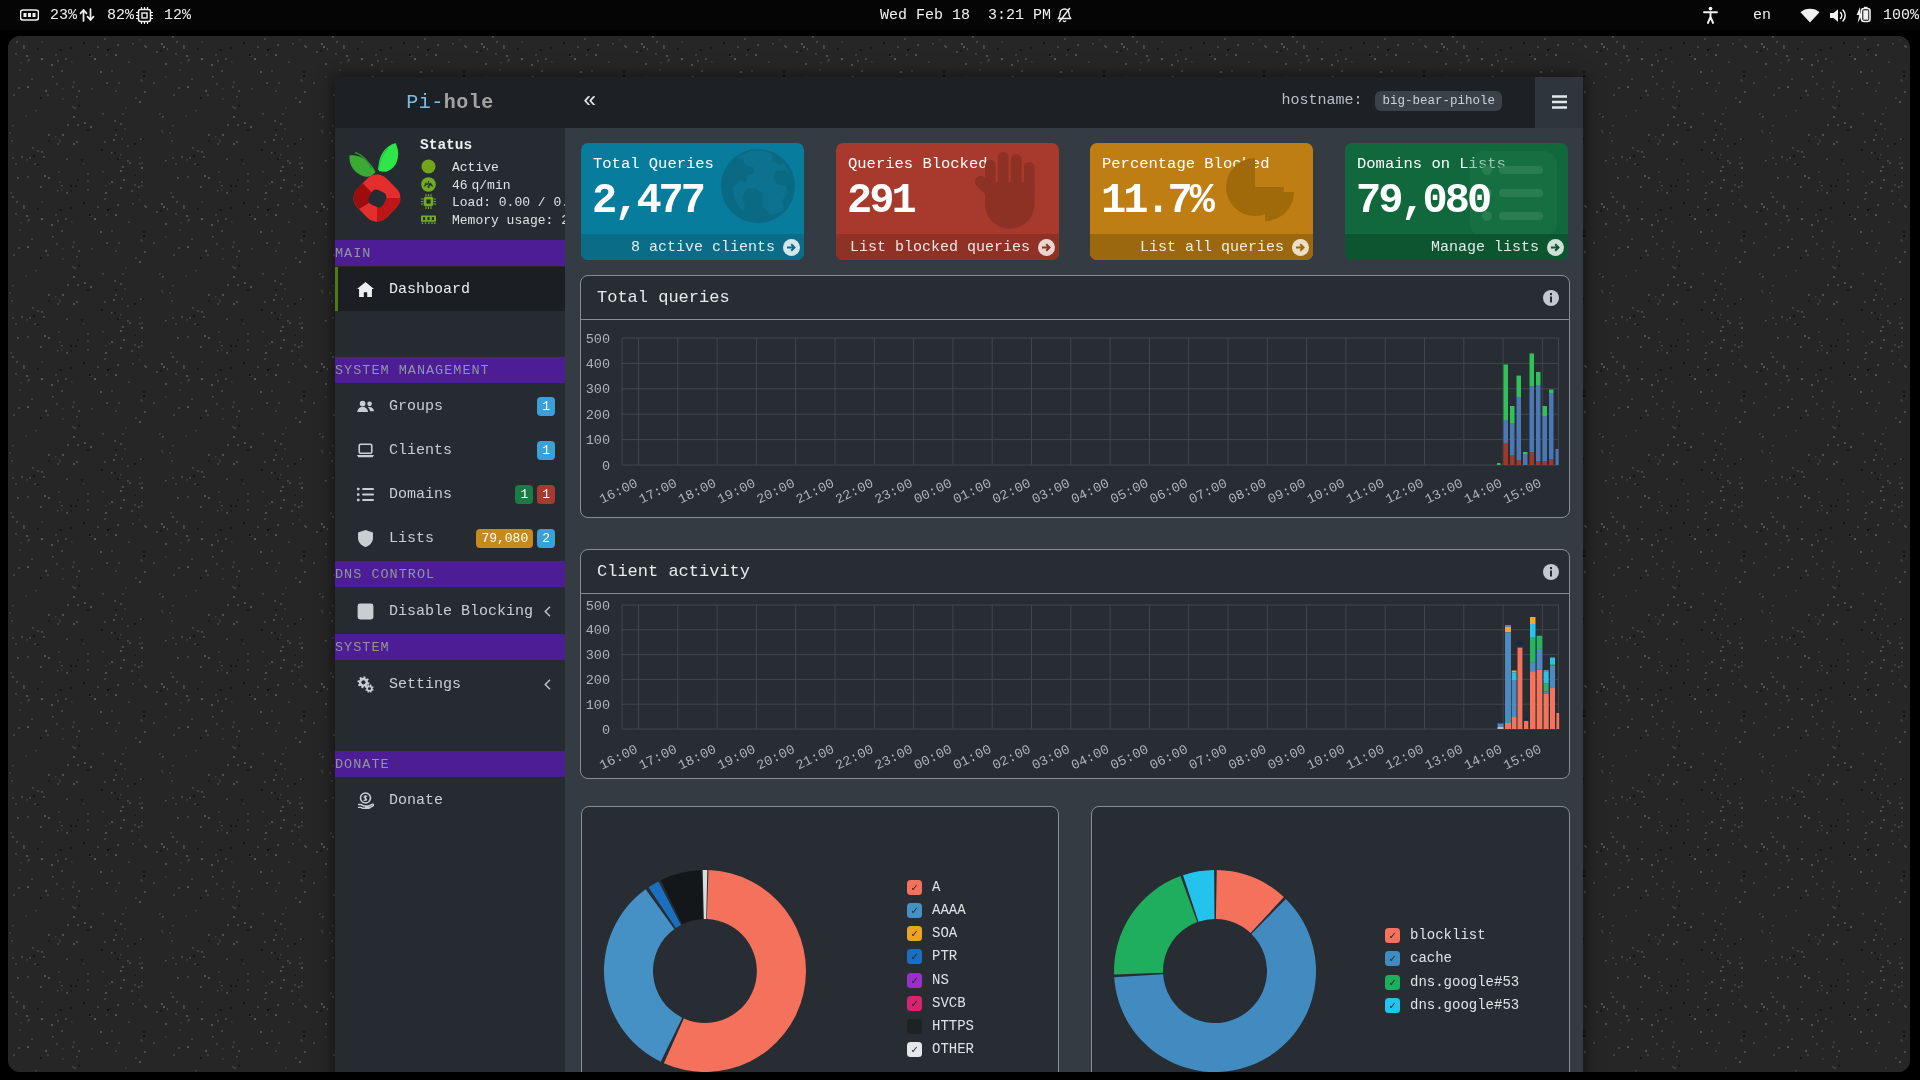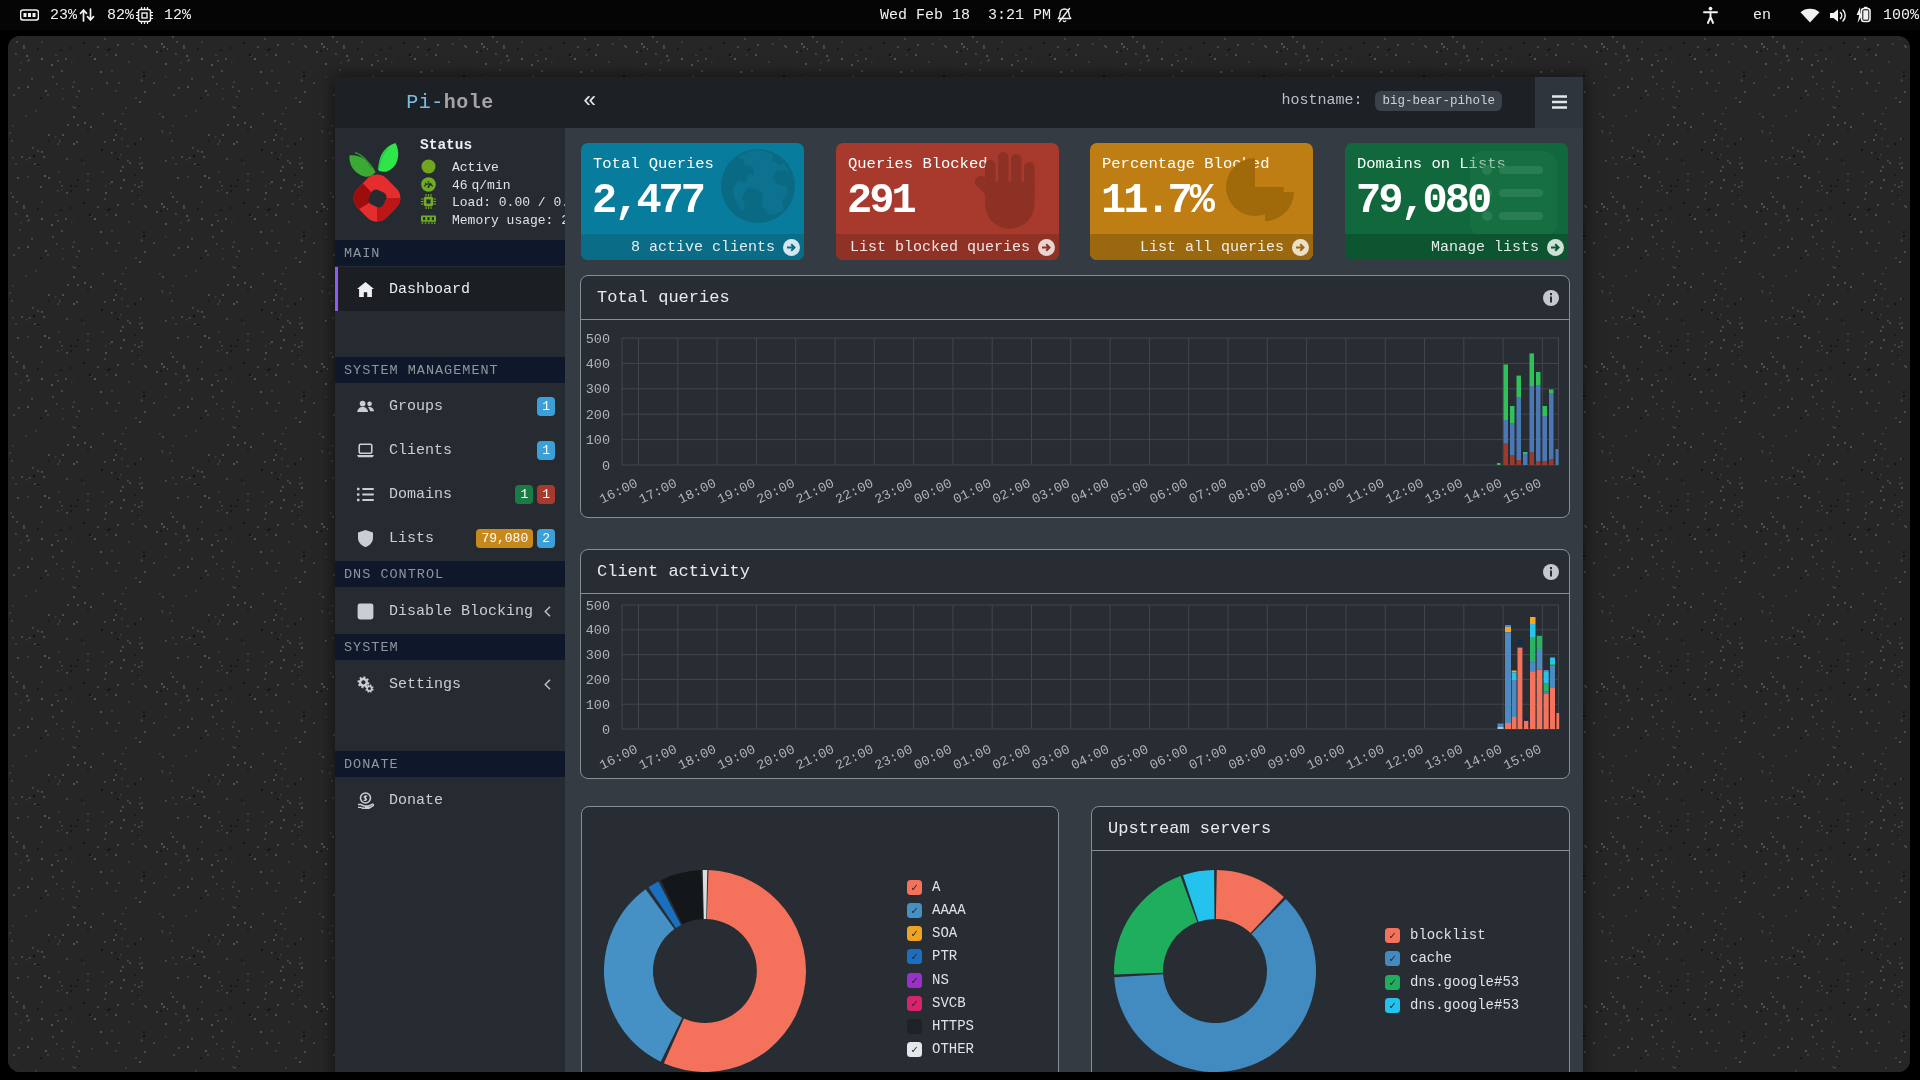--- a/index.html
+++ b/index.html
@@ -12,26 +12,26 @@
   
   #desktop { position:absolute; left:8px; top:36px; width:1902px; height:1036px;
     border-radius:12px; background:#232323; overflow:hidden; }
   
   #win { position:absolute; left:327px; top:0px; width:1248px; height:1036px; background:#353b43; box-shadow:0 0 16px rgba(0,0,0,0.6);margin-top:41px; }
   
   #sidebar { position:absolute; left:0; top:0; width:230px; height:1036px; background:#262b31; overflow:hidden; }
   #sb-title { position:absolute; left:0; top:0; width:230px; height:51px; background:#1d2126;
     display:flex; align-items:center; justify-content:center; font-size:20px; letter-spacing:0.5px; color:#58aede; }
   #sb-title b { font-weight:bold; }
-  .sb-head { position:absolute; left:0; width:230px; height:26px; background:#0f172a;
-    color:#8f969d; font-size:13.5px; letter-spacing:1px; display:flex; align-items:center; padding-left:9px; }
+  .sb-head { position:absolute; left:0; width:230px; height:26px; background:#4c1d95;
+    color:#8f969d; font-size:13.5px; letter-spacing:1px; display:flex; align-items:center; }
   .sb-item { position:absolute; left:0; width:230px; height:44px; background:#262b31;
     color:#c9ced3; font-size:15px; display:flex; align-items:center; }
   .sb-item .ic { width:17px; height:17px; margin-left:22px; margin-right:15px; flex:none; }
-  .sb-item.active { background:#1b1f24; color:#eceef0; border-left:3px solid #8b5cf6; }
+  .sb-item.active { background:#1b1f24; color:#eceef0; border-left:3px solid #4d7c0f; }
   .sb-item.active .ic { margin-left:19px; }
   .badge { font-size:13px; border-radius:4px; padding:2px 5px; color:#fff; margin-left:4px; }
   .sb-right { position:absolute; right:10px; display:flex; }
   .chev { position:absolute; right:14px; top:50%; margin-top:-5.5px; width:7px; height:11px; }
   
   #status-block { position:absolute; left:0; top:51px; width:230px; height:112px; background:#262b31; }
   #status-block .st-title { position:absolute; left:85px; top:9px; font-size:14.5px; font-weight:bold; color:#eceef0; }
   .st-row { position:absolute; left:117px; font-size:13px; color:#dfe2e5; white-space:nowrap; }
   .st-ic { position:absolute; left:86px; width:15px; height:15px; }
   
@@ -770,21 +770,20 @@
           <div class="leg-row" style="left:325px;top:95px"><span class="leg-box" style="background:#4591c6">✓</span>AAAA</div>
           <div class="leg-row" style="left:325px;top:118px"><span class="leg-box" style="background:#eda425">✓</span>SOA</div>
           <div class="leg-row" style="left:325px;top:141px"><span class="leg-box" style="background:#1b6fc0">✓</span>PTR</div>
           <div class="leg-row" style="left:325px;top:165px"><span class="leg-box" style="background:#9b2fc9">✓</span>NS</div>
           <div class="leg-row" style="left:325px;top:188px"><span class="leg-box" style="background:#d6246e">✓</span>SVCB</div>
           <div class="leg-row" style="left:325px;top:211px"><span class="leg-box" style="background:#1e2225">✓</span>HTTPS</div>
           <div class="leg-row" style="left:325px;top:234px"><span class="leg-box" style="background:#e4e8ea;color:#222">✓</span>OTHER</div>
         </div>
       </div>
       <div class="panel" style="left:526px; top:729px; width:479px; height:291px">
-        <div class="phead">Upstream servers</div>
         <svg id="donut2" style="position:absolute;left:0;top:44px" width="477" height="246">
             <path d="M124.8 19.0A101 101 0 0 1 191.9 46.1L158.5 82.0A52 52 0 0 0 123.9 68.0Z" fill="#f4715c"></path>
             <path d="M193.8 48.0A101 101 0 1 1 22.2 126.2L71.1 123.2A52 52 0 1 0 159.4 82.9Z" fill="#428bc0"></path>
             <path d="M22.1 123.5A101 101 0 0 1 88.5 25.1L105.2 71.1A52 52 0 0 0 71.0 121.8Z" fill="#1fae5e"></path>
             <path d="M91.0 24.2A101 101 0 0 1 122.1 19.0L122.5 68.0A52 52 0 0 0 106.5 70.7Z" fill="#23c3ee"></path>
           </svg>
         <div class="legend">
           <div class="leg-row" style="left:293px;top:120px"><span class="leg-box" style="background:#f4715c">✓</span>blocklist</div>
           <div class="leg-row" style="left:293px;top:143px"><span class="leg-box" style="background:#428bc0">✓</span>cache</div>
           <div class="leg-row" style="left:293px;top:167px"><span class="leg-box" style="background:#1fae5e">✓</span>dns.google#53</div>

